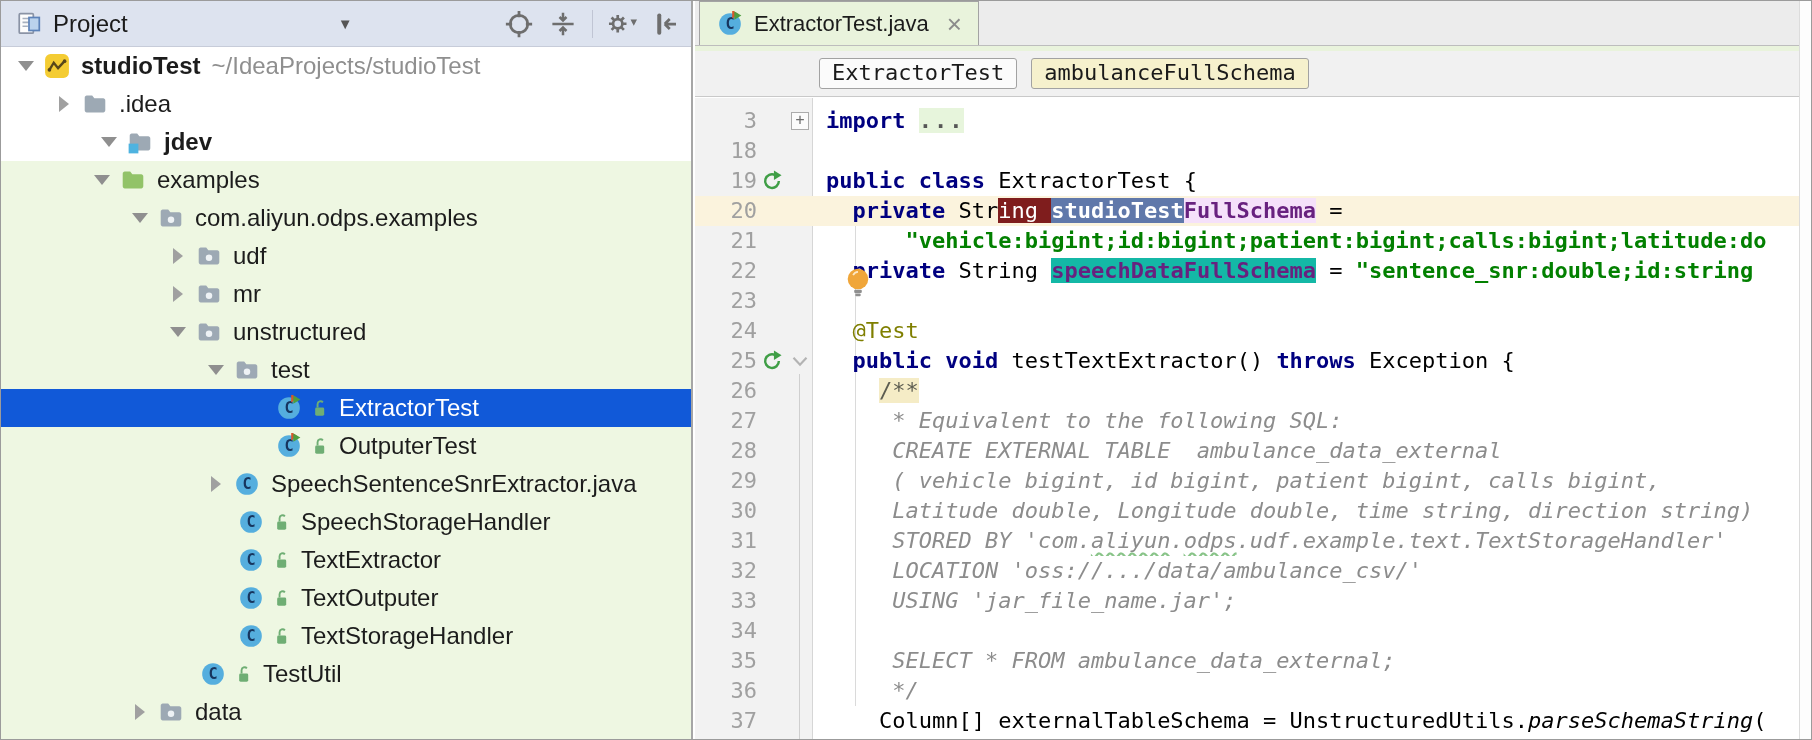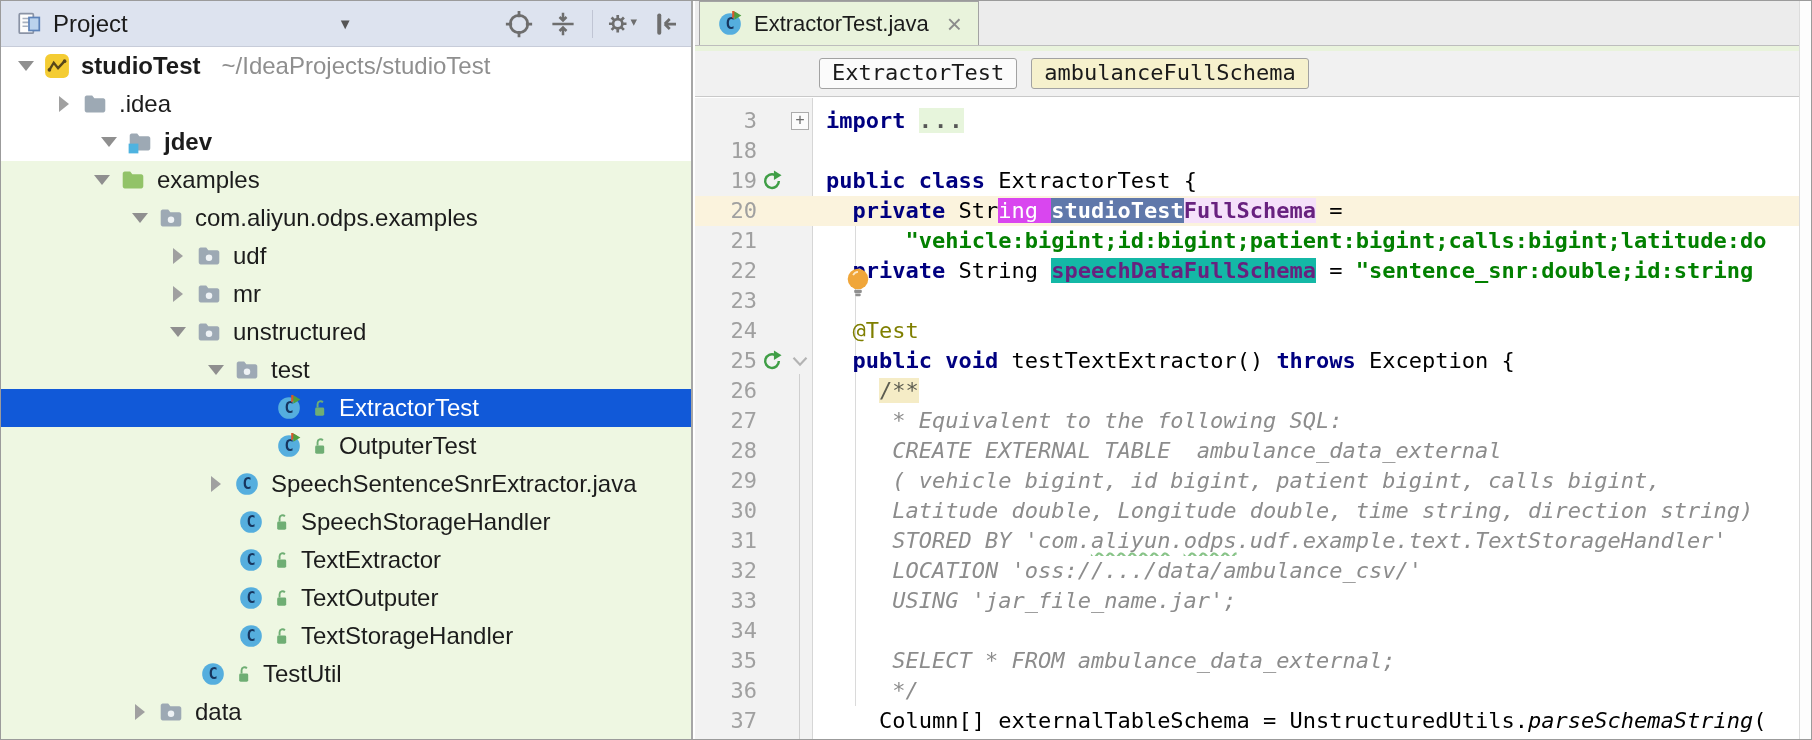--- a/index.html
+++ b/index.html
@@ -29,21 +29,21 @@
   .arr-exp{width:0;height:0;border-left:8px solid transparent;border-right:8px solid transparent;
            border-top:10px solid #8f8f8f;}
   .arr-col{width:0;height:0;border-top:8px solid transparent;border-bottom:8px solid transparent;
            border-left:10px solid #a0a0a0;}
   .ticon{width:28px;height:28px;flex:none;margin-left:4px;display:flex;align-items:center;justify-content:center;}
   .ticon svg{width:26px;height:26px;}
   .lockicon{width:20px;height:20px;flex:none;margin-left:6px;display:flex;align-items:center;}
   .lockicon svg{width:19px;height:19px;}
   .tlabel{margin-left:10px;}
   .tlabel.b{font-weight:bold;}
-  .tsub{margin-left:21px;color:#8f8f8f;}
+  .tsub{margin-left:11px;color:#8f8f8f;}
 
   
   .editor{position:absolute;left:694px;top:0;width:1118px;height:740px;background:#fff;}
   .tab-bar{position:absolute;left:0;top:0;width:100%;height:44px;background:#ececec;}
   .tab{position:absolute;left:4px;top:0;height:44px;background:#e9f3dc;border:1px solid #a3a3a3;border-bottom:none;
        display:flex;align-items:center;padding:0 16px;cursor:pointer;}
   .tab .ticon{margin:0;}
   .tab-label{font-size:22px;color:#1b1b1b;margin-left:10px;}
   .tab-close{margin-left:18px;color:#8c8c8c;font-size:26px;line-height:20px;cursor:pointer;}
   .tab-underline{position:absolute;left:0;top:44px;width:100%;height:6px;background:#e9f3dc;
@@ -73,21 +73,21 @@
 
   .tk-k{color:#000080;font-weight:bold;}
   .tk-p{color:#000000;}
   .tk-s{color:#028000;font-weight:bold;}
   .tk-a{color:#7f7f00;}
   .tk-c{color:#8c8c8c;font-style:italic;}
   .tk-cq{color:#8c8c8c;font-style:italic;text-decoration:underline wavy #89c489;text-underline-offset:4px;}
   .tk-ch{color:#5c5c50;background:#f5ecc6;}
   .tk-fr{color:#68217f;font-weight:bold;background:#f5e1fa;}
   .tk-fw{color:#68217f;font-weight:bold;background:#14b8a6;}
-  .tk-sel{color:#ffffff;background:#d946ef;}
+  .tk-sel{color:#ffffff;background:#7f1d1d;}
   .tk-selb{color:#ffffff;background:#6078aa;font-weight:bold;}
   .tk-it{color:#000000;font-style:italic;}
   .tk-fd{color:#565656;background:#e7f5dc;font-weight:bold;letter-spacing:2px;}
 
   .plusbox{width:18px;height:18px;border:1px solid #ababab;background:#fbfbfb;color:#6d6d6d;
            font-size:15px;line-height:15px;text-align:center;font-family:"DejaVu Sans Mono",monospace;cursor:pointer;}
   .bulb{position:absolute;left:150px;top:169px;width:26px;height:33px;z-index:2;}
   .scroll-track{position:absolute;right:0;top:0;width:14px;height:740px;background:#fdfdfd;
                 border-left:1px solid #dcdcdc;}
 </style>

